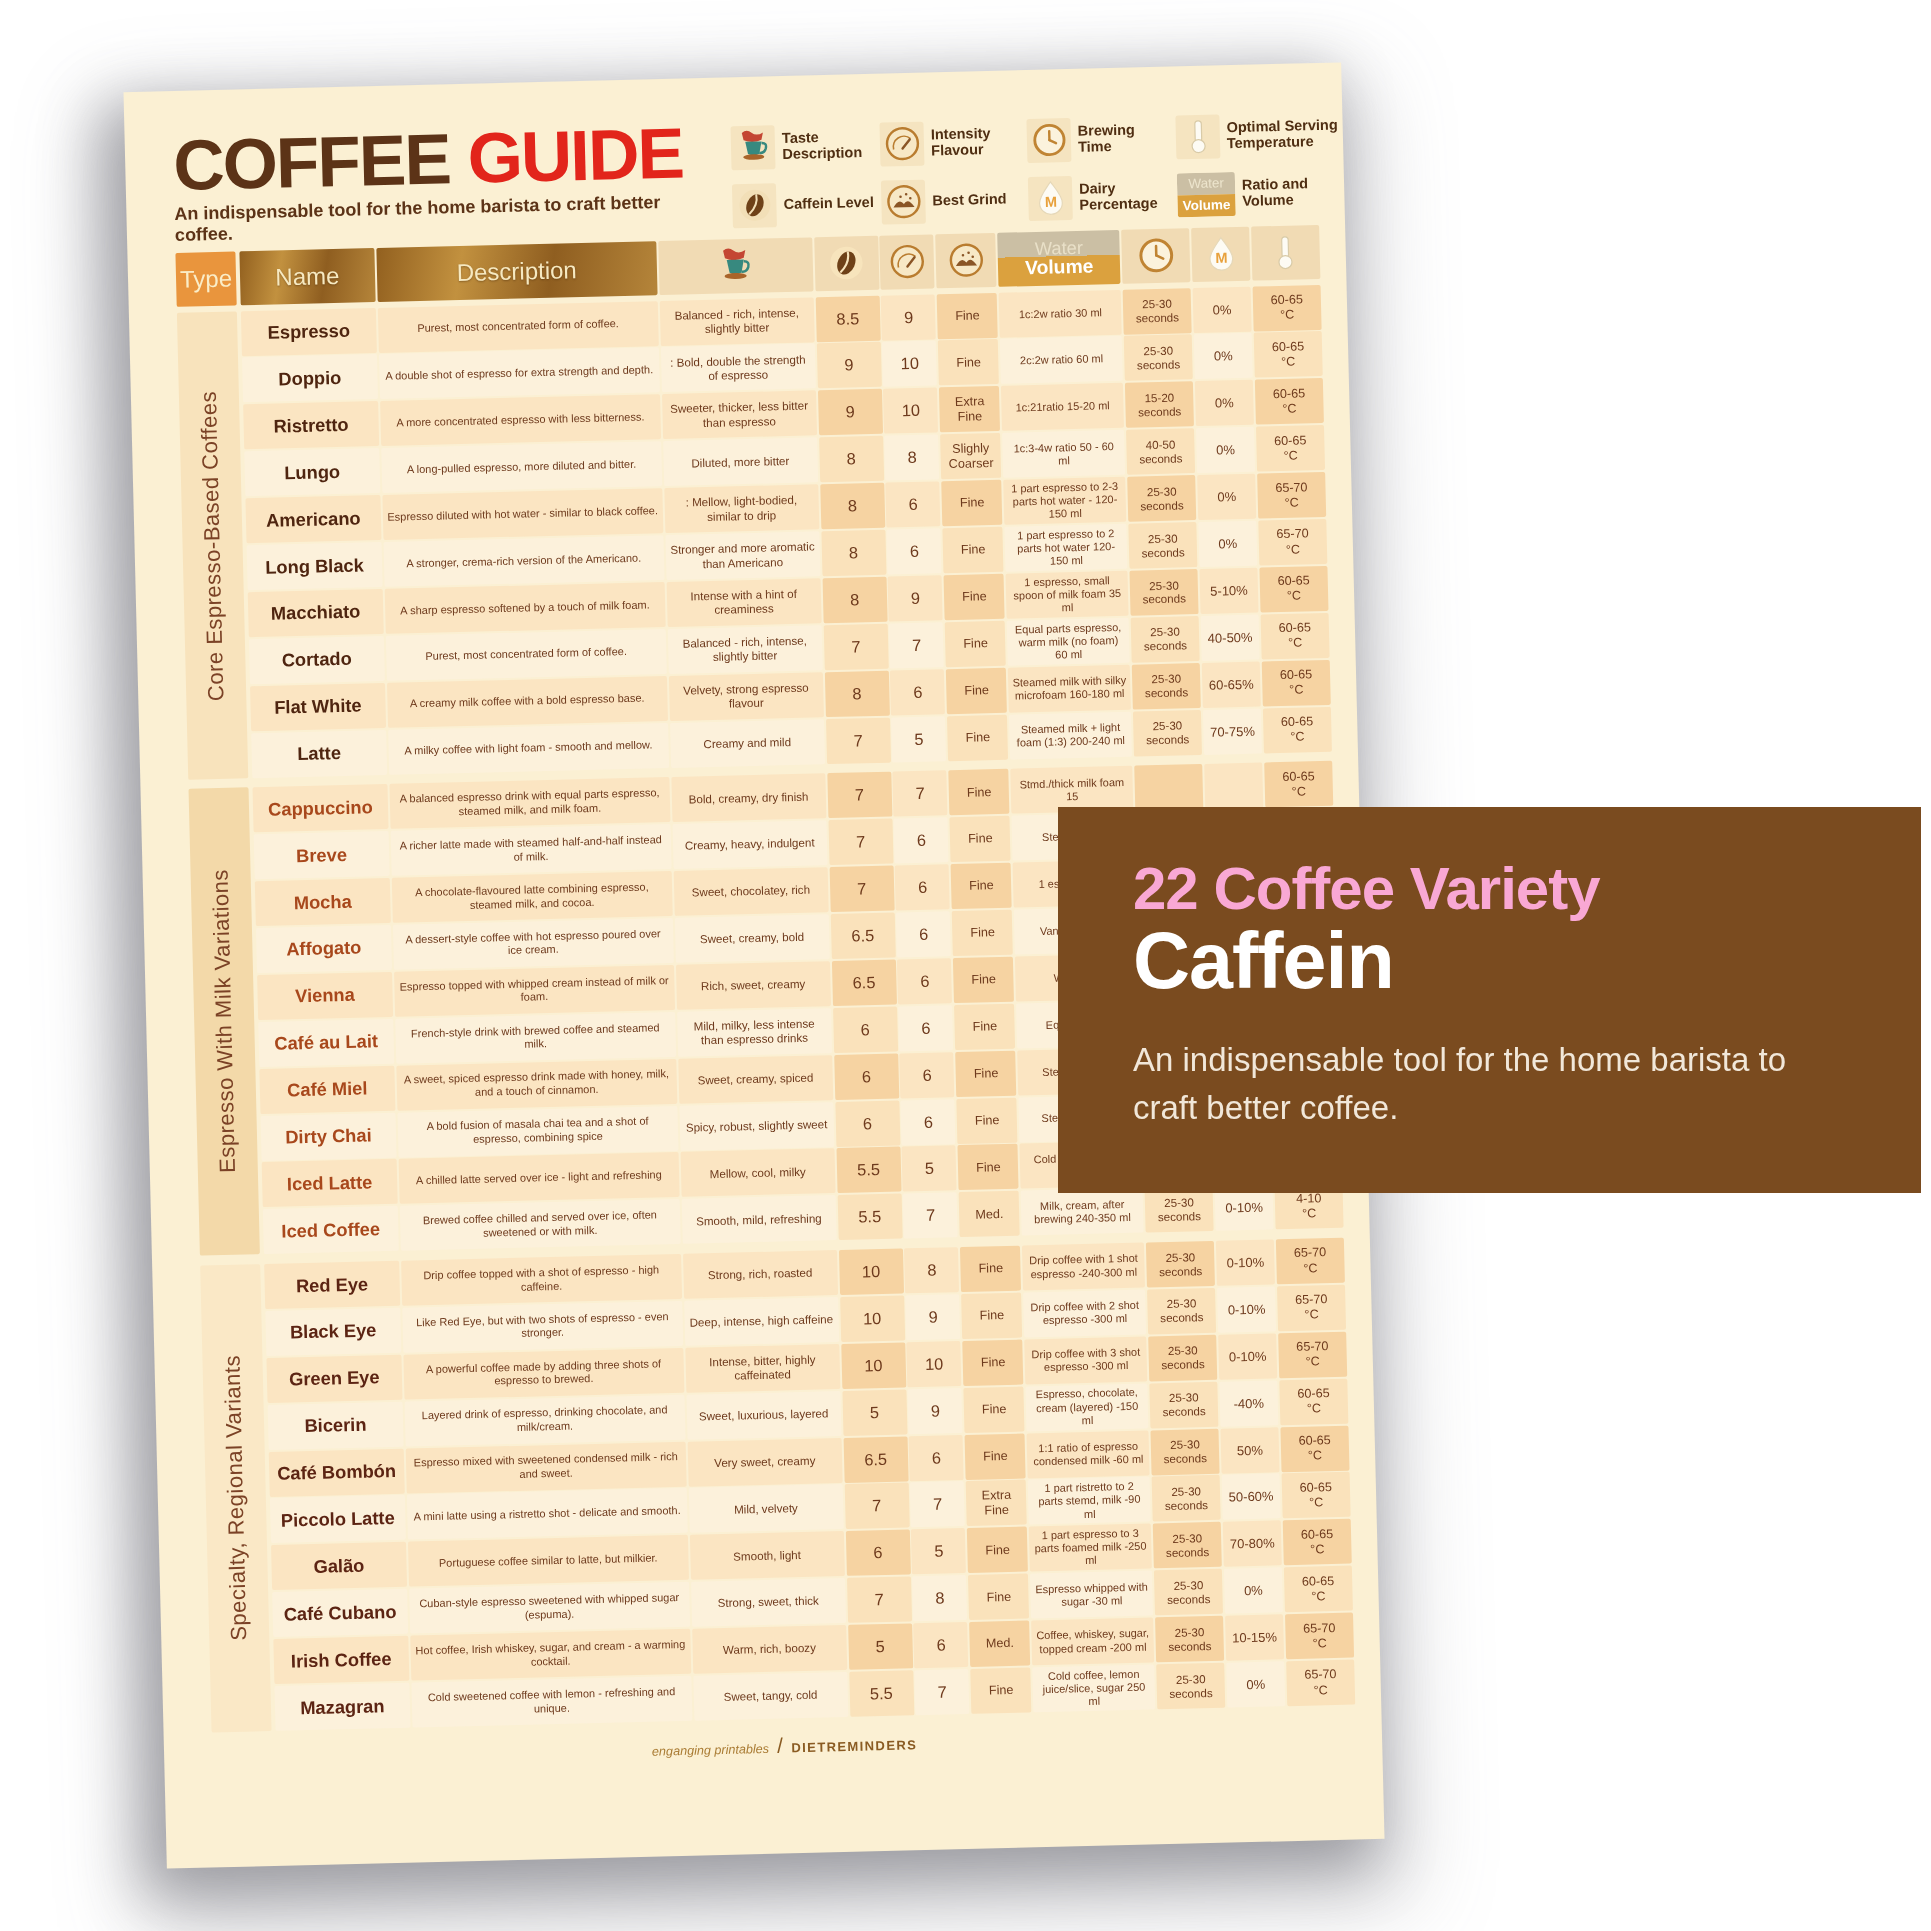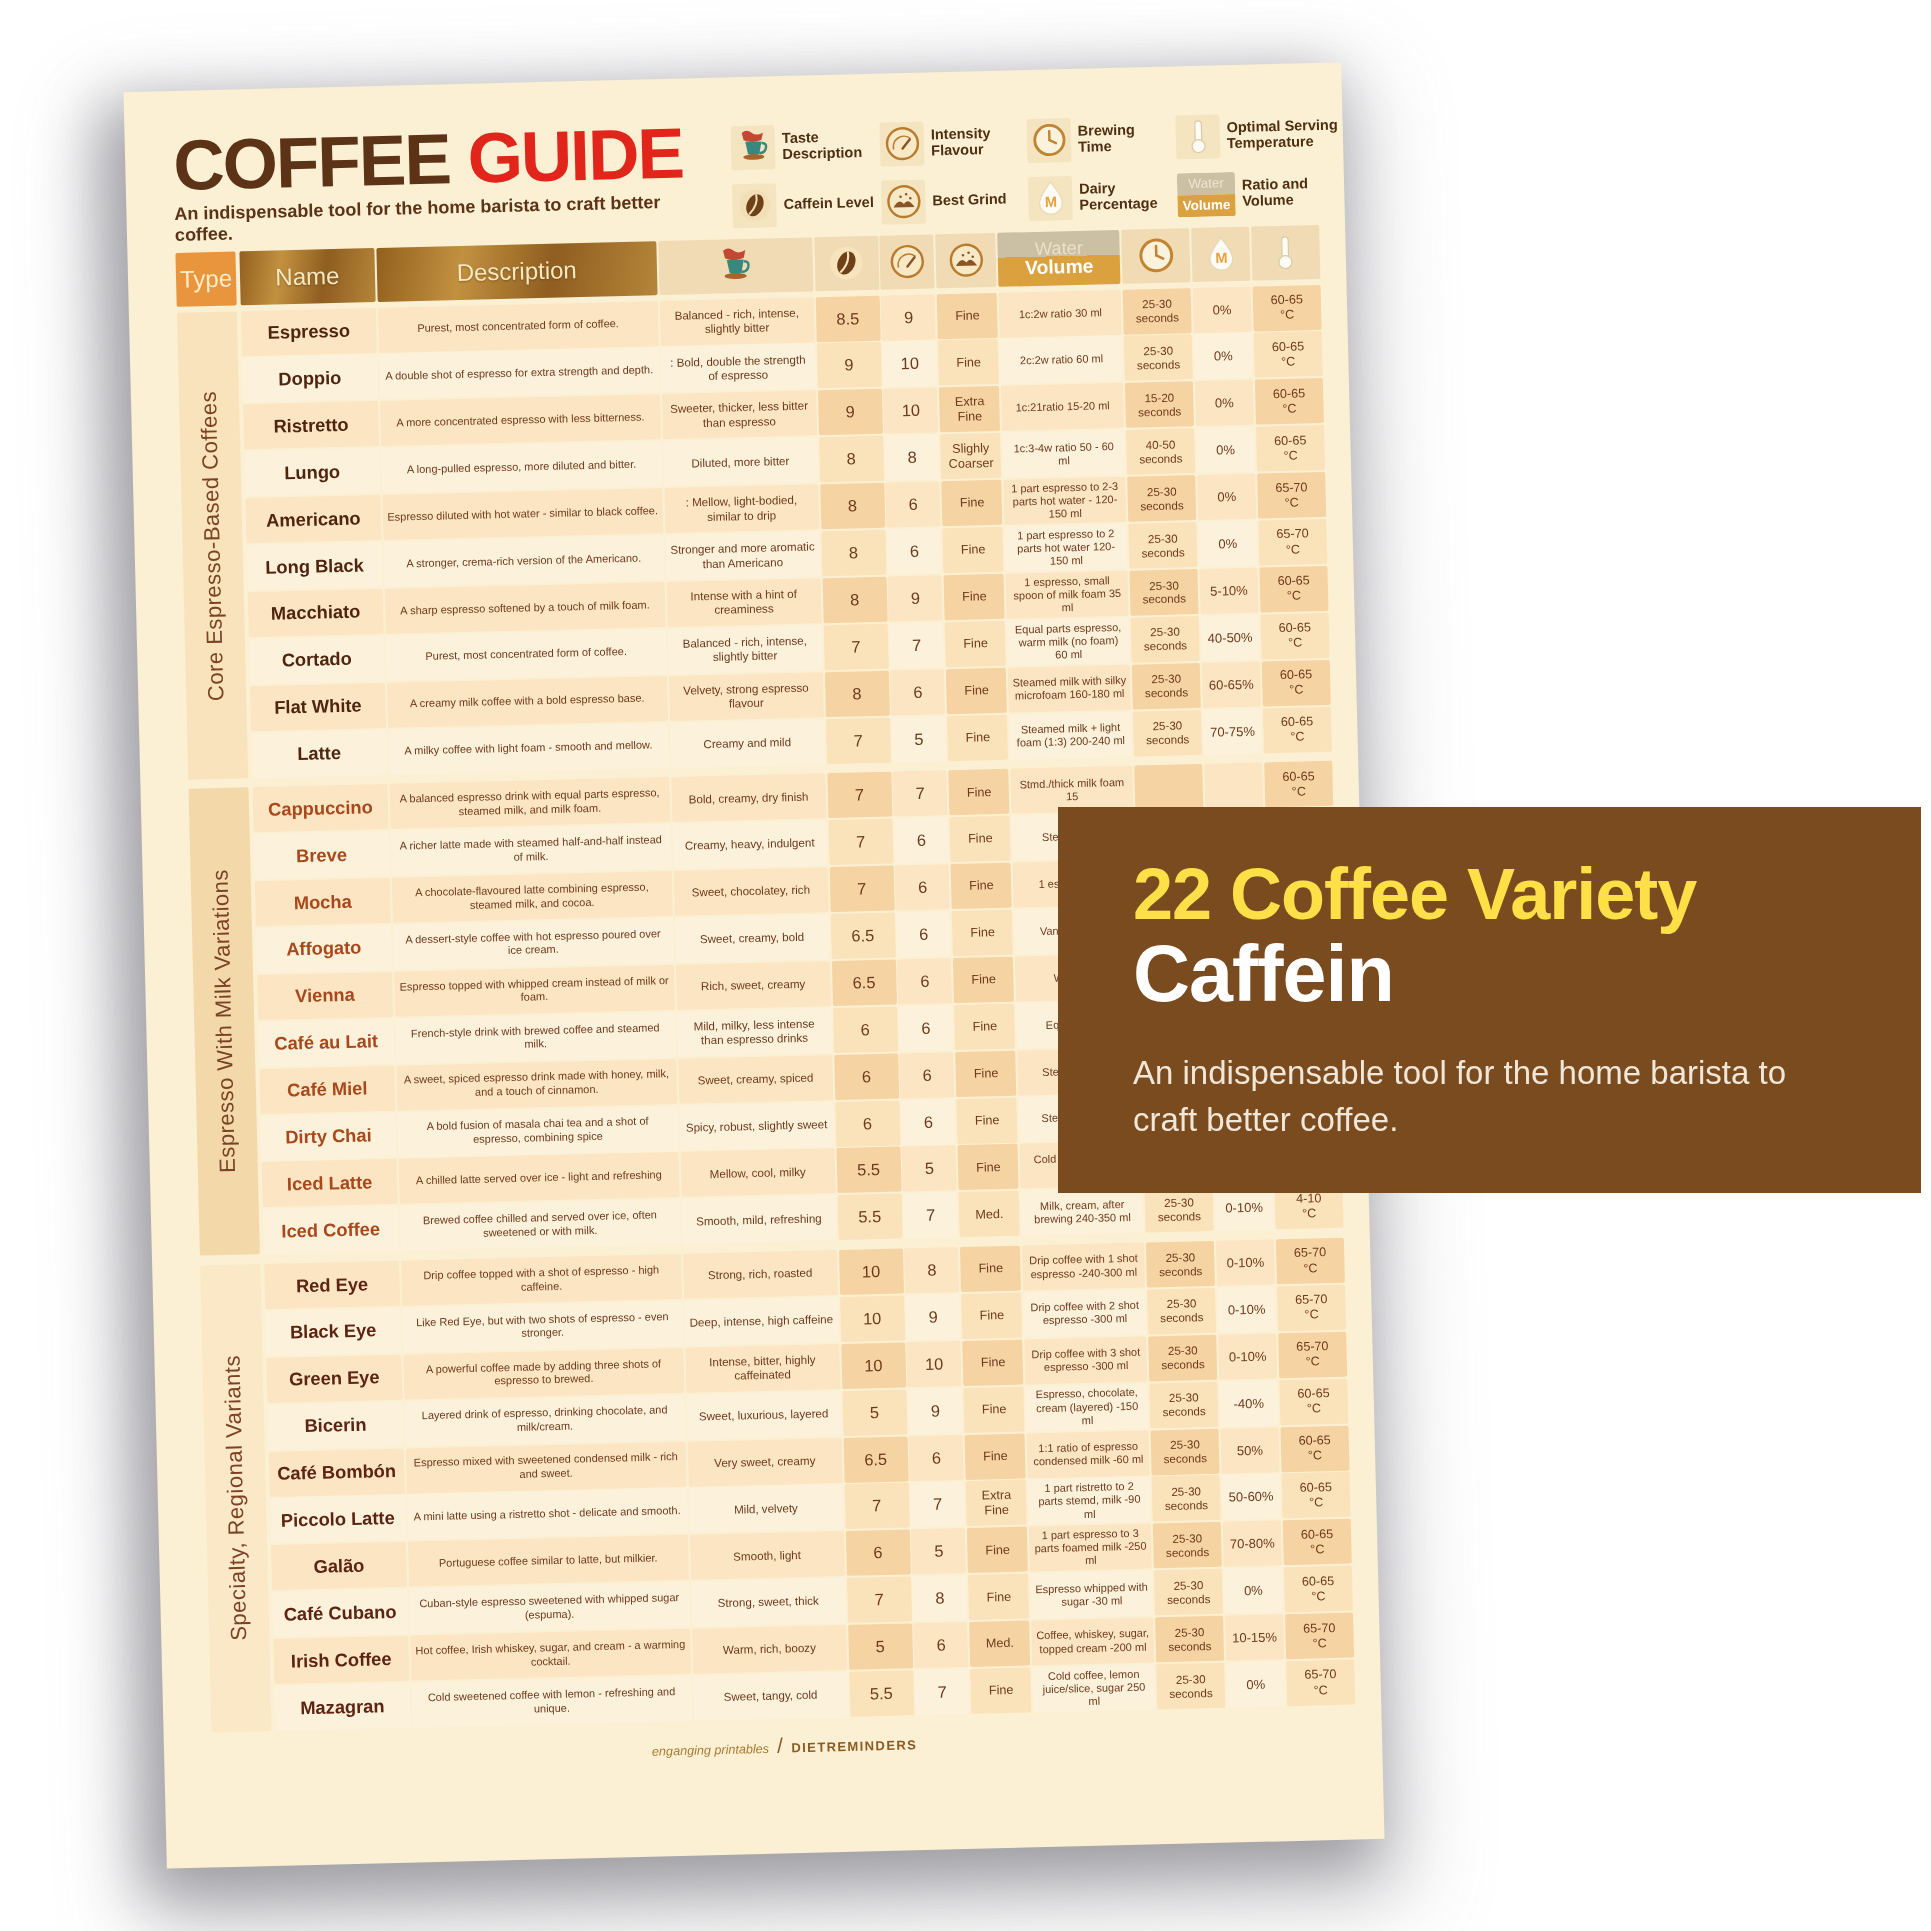--- a/index.html
+++ b/index.html
@@ -70,21 +70,21 @@
   .c-temp{font-size:12.6px;line-height:1.2;white-space:pre-line;}
 
   .pfoot{margin-top:15.4px;text-align:center;color:#A97B33;}
   .pfoot .f1{font-size:12.6px;font-style:italic;}
   .pfoot .fs{font-size:21px;font-weight:300;margin:0 3.9px;color:#8A5B22;}
   .pfoot .f2{font-size:13px;font-weight:700;letter-spacing:1.4px;color:#8A5B22;}
 
   
   .overlay{position:absolute;left:1058px;top:807px;width:863px;height:386px;background:#7A4B1F;
            box-sizing:border-box;padding:50px 39px 0 75px;z-index:5;}
-  .ov-t1{color:#fde047;font-size:72px;font-weight:700;letter-spacing:-1px;line-height:1.05;}
+  .ov-t1{color:#f9a8d4;font-size:60px;font-weight:700;letter-spacing:-1px;line-height:1.05;}
   .ov-t2{color:#ffffff;font-size:79px;font-weight:800;letter-spacing:-1px;line-height:1.05;}
   .ov-sub{color:#F1E7D9;font-size:33px;line-height:1.45;margin-top:33px;max-width:705px;}
 
   svg{display:block;}
 </style>
 </head>
 <body>
 
 <div class="poster">
   <div class="poster-inner">

